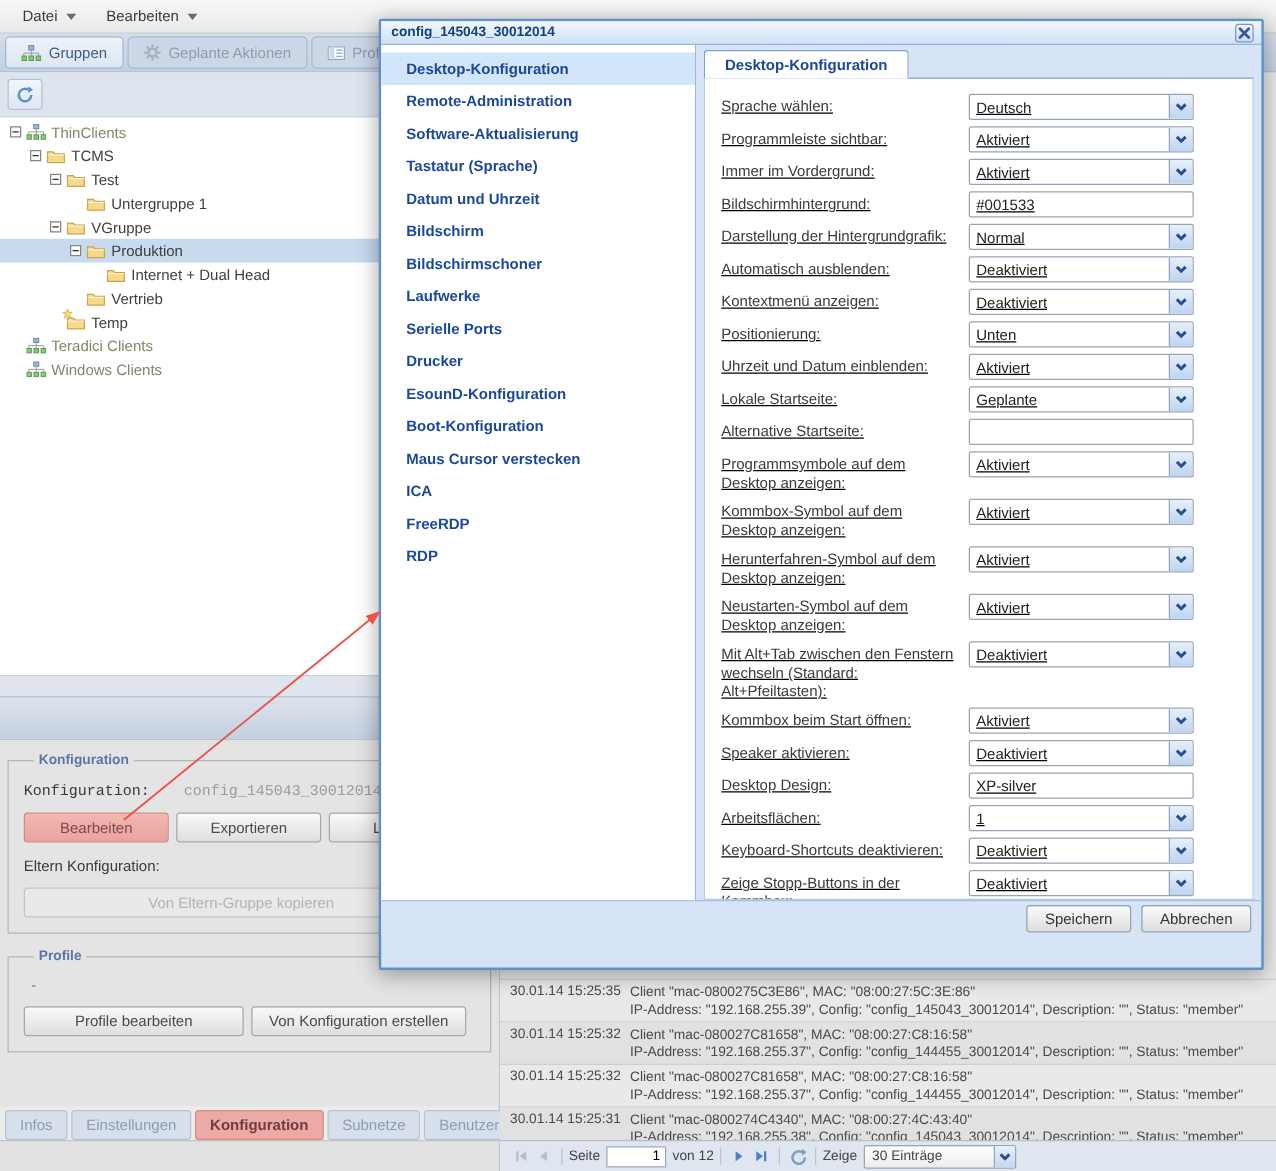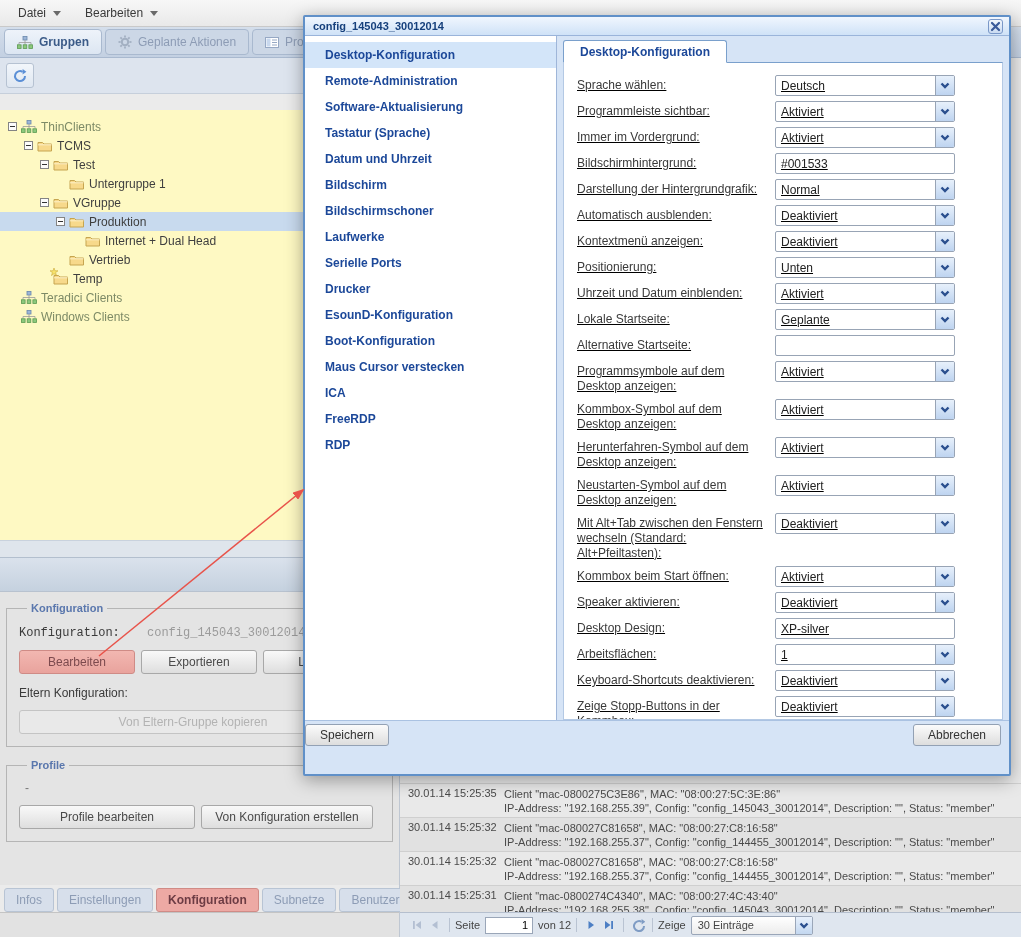--- a/index.html
+++ b/index.html
@@ -12,28 +12,28 @@
     display:flex; align-items:center; padding-left:6px; }
   .menuitem { display:flex; align-items:center; gap:7px; padding:4px 12px; font-size:12px; color:#3a3a3a; cursor:default; }
   .caret { width:0; height:0; border-left:4px solid transparent; border-right:4px solid transparent; border-top:5px solid #6a6a6a; }
 
   
   #tabbar { position:absolute; left:0; top:27px; width:1021px; height:31px;
     background:linear-gradient(#d4deeb,#c3d0e2); border-bottom:1px solid #a9b9cf;
     display:flex; align-items:flex-end; gap:3px; padding:0 0 2px 4px; }
   .mtab { display:flex; align-items:center; gap:6px; padding:5px 12px; font-size:12px;
     border:1px solid #a9b9cf; border-radius:4px; background:#ccd7e6; color:#8d9cb5; height:26px; }
-  .mtab.active { background:linear-gradient(#eef3fa,#dce6f2); color:#3b5b88; font-weight:bold;text-align:right; }
+  .mtab.active { background:linear-gradient(#eef3fa,#dce6f2); color:#3b5b88; font-weight:normal;text-align:right; }
 
   
   #leftpanel { position:absolute; left:0; top:58px; width:400px; height:879px; background:#ebebeb; border-right:1px solid #bfc7d2; }
   #toolbar { position:absolute; left:0; top:0; width:100%; height:36px; background:#dde4ee; border-bottom:1px solid #c6cfdb; display:flex; align-items:center; padding-left:6px; }
   .toolbtn { width:28px; height:25px; border:1px solid #b6c2d2; border-radius:3px; background:linear-gradient(#f2f6fb,#dfe7f1); display:flex; align-items:center; justify-content:center; }
 
-  #tree { position:absolute; left:0; top:36px; width:100%; height:446px; background:#fef9c3; padding-top:7px;margin-top:16px; }
+  #tree { position:absolute; left:0; top:36px; width:100%; height:446px; background:#ffffff; padding-top:2px; }
   .titem { display:flex; align-items:center; height:19px; font-size:12px; color:#3f3f3f; width:100%; }
   .titem.selected { background:#c8daee; }
   .titem.group .tlabel { color:#7d8a66; }
   .texp { display:inline-flex; width:9px; height:9px; border:1px solid #848484; background:#fcfcfc; margin-right:4px; align-items:center; justify-content:center; flex-shrink:0; }
   .texp i { display:block; width:5px; height:1px; background:#333; }
   .texp-spacer { width:13px; flex-shrink:0; }
   .ticon { margin-right:4px; flex-shrink:0; display:inline-flex; position:relative; }
   .tstar { position:absolute; left:-3px; top:-4px; }
 
   
@@ -96,21 +96,21 @@
   #dtab { display:inline-block; align-self:flex-start; position:relative; z-index:2; background:#fff;
     border:1px solid #7aa0cc; border-bottom:1px solid #fff; border-radius:3px 3px 0 0;
     padding:4px 16px 3px 16px; font-size:12px; font-weight:bold; color:#1c4899; }
   #dcontent { flex:1; margin-top:-1px; background:#fff; border:1px solid #b4c9e4; border-top:1px solid #7aa0cc; padding:12px 0 0 13px; overflow:hidden;text-decoration:underline; }
   .frow { display:flex; align-items:flex-start; margin-bottom:5px; min-height:21px; }
   .flabel { width:198px; padding-right:8px; font-size:12px; line-height:15px; color:#3a3a3a; padding-top:3px; }
   .fsel { width:180px; height:21px; border:1px solid #98a4b5; border-radius:2px; background:#fff; display:flex; overflow:hidden; flex-shrink:0; }
   .fsel .fval { flex:1; font-size:12px; color:#222; padding:3px 5px 0 5px; white-space:nowrap; overflow:hidden; }
   .fsel .farr { width:19px; background:linear-gradient(#e7f0fb,#bed4f0); border-left:1px solid #98a4b5; display:flex; align-items:center; justify-content:center; }
   .ftext { width:180px; height:21px; border:1px solid #98a4b5; border-radius:2px; padding:0 5px; font-size:12px; color:#222; background:#fff; flex-shrink:0; font-family:"Liberation Sans",sans-serif; }
-  #dfooter { height:28px; background:#d6e4f6; border-top:1px solid #aac2e2; display:flex; align-items:center; justify-content:space-between; gap:8px; padding-right:8px; }
+  #dfooter { height:28px; background:#d6e4f6; border-top:1px solid #aac2e2; display:flex; align-items:center; justify-content:flex-end; gap:8px; padding-right:8px; }
   .dbtn { padding:3px 14px; font-size:12px; color:#333; background:linear-gradient(#fbfbfb,#dddddd); border:1px solid #93a1b4; border-radius:3px; }
 
   
   #arrow { position:absolute; left:85px; top:478px; z-index:12; }
 </style>
 </head>
 <body>
 
 <svg width="0" height="0" style="position:absolute">
   <defs>

